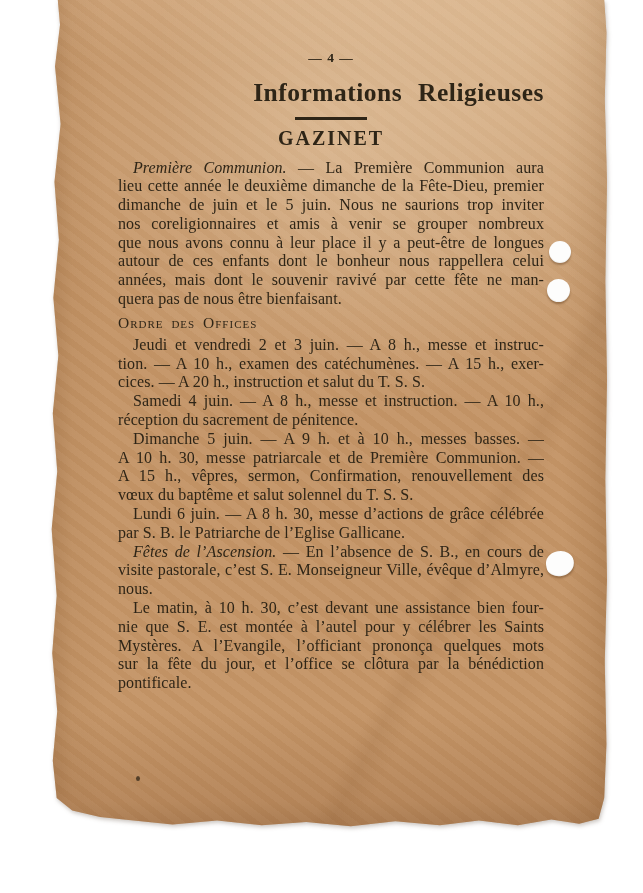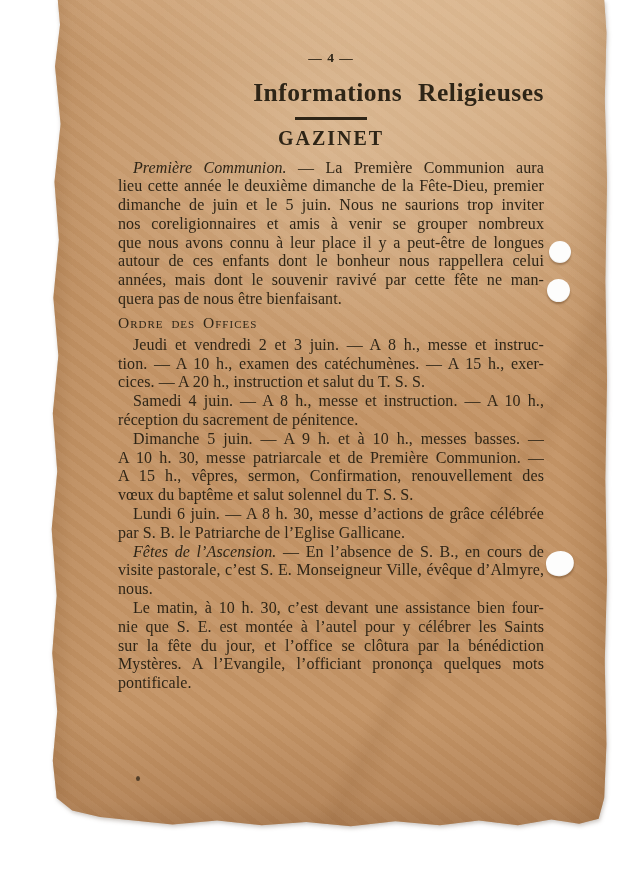--- a/index.html
+++ b/index.html
@@ -117,21 +117,21 @@
               <div class="line last">par S. B. le Patriarche de l’Eglise Gallicane.</div>
             </div>
             <div class="para extra-space">
               <div class="line first"><i>Fêtes de l’Ascension.</i> — En l’absence de S. B., en cours de</div>
               <div class="line">visite pastorale, c’est S. E. Monseigneur Ville, évêque d’Almyre,</div>
               <div class="line last">nous.</div>
             </div>
             <div class="para">
               <div class="line first">Le matin, à 10 h. 30, c’est devant une assistance bien four-</div>
               <div class="line">nie que S. E. est montée à l’autel pour y célébrer les Saints</div>
+              <div class="line">Mystères. A l’Evangile, l’officiant prononça quelques mots</div>
               <div class="line">sur la fête du jour, et l’office se clôtura par la bénédiction</div>
-              <div class="line">Mystères. A l’Evangile, l’officiant prononça quelques mots</div>
               <div class="line last">pontificale.</div>
             </div>
           </div>
       </div>
     </div>
   </div>
 </div>
 
 </body></html>

